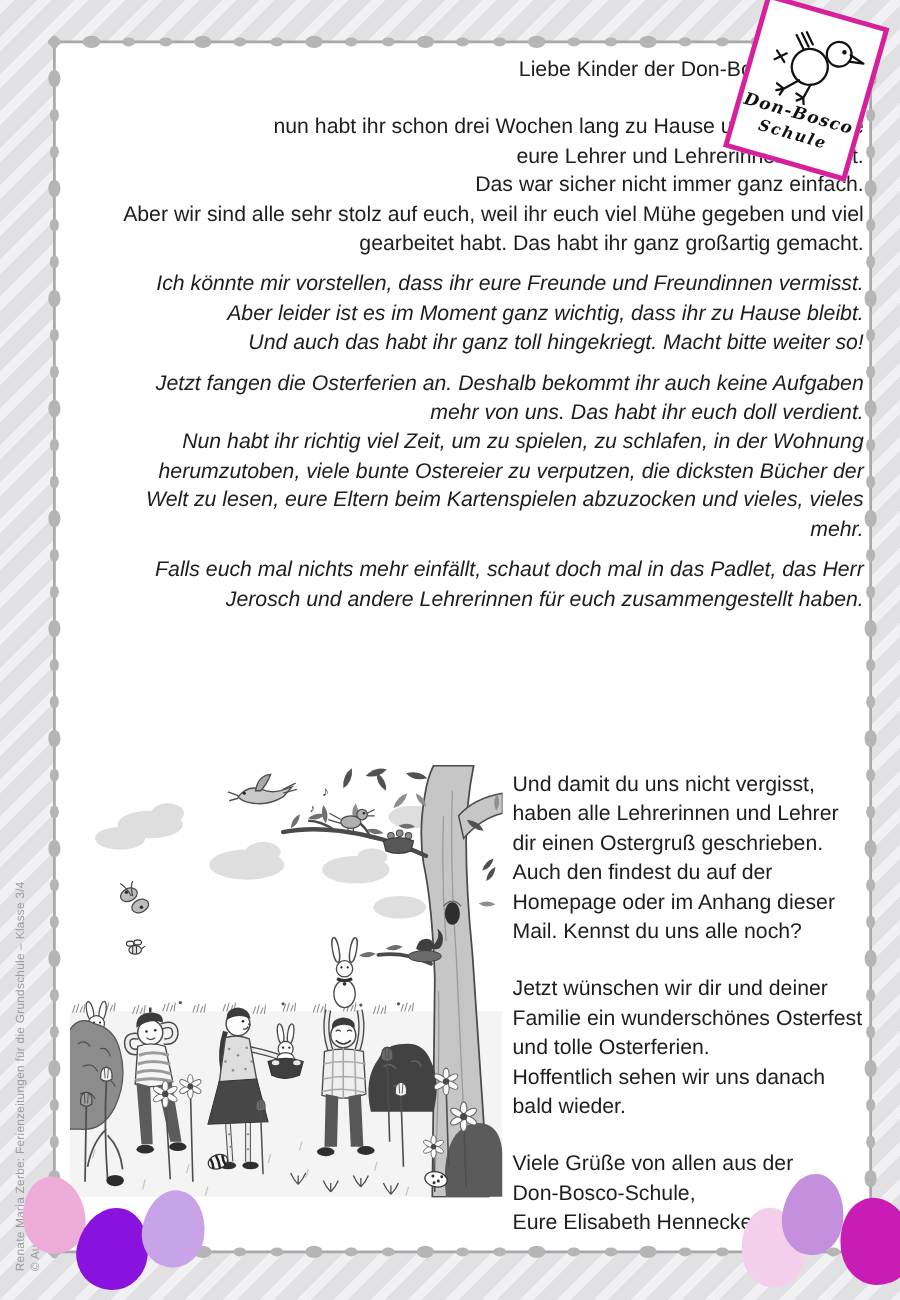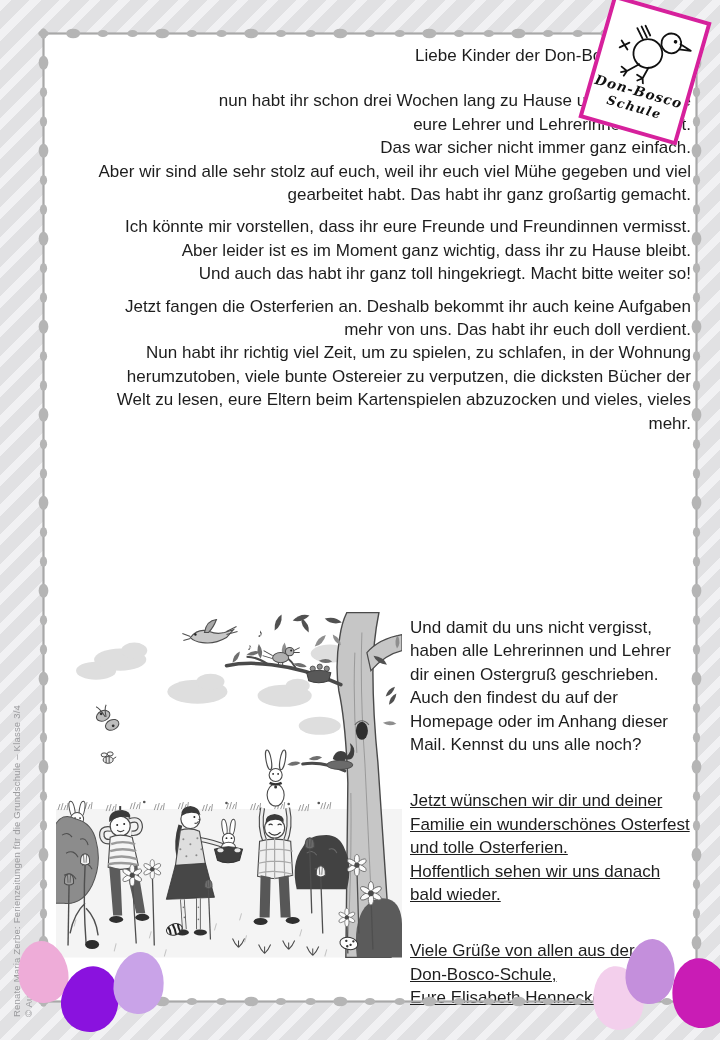--- a/index.html
+++ b/index.html
@@ -13,28 +13,28 @@
   .side-caption{
     position:absolute;left:11px;top:1017px;width:420px;z-index:2;
     transform:rotate(-90deg);transform-origin:0 0;
     font-size:9.5px;line-height:11.5px;letter-spacing:.2px;color:#9b9b9e;white-space:nowrap;
   }
   .letter-body{
     position:absolute;left:75px;top:44px;width:616px;z-index:2;
     font-size:17px;line-height:23.4px;color:#1d1d1d;text-align:right;
   }
   .para{white-space:pre-line;margin:0;}
-  .gap{margin-top:9px;}
+  .gap{margin-top:9px;font-style:italic;}
   .salutation{margin-bottom:22px;}
   .linkline a{color:var(--link,#0563c1);font-size:14px;text-decoration:underline;}
   .right-col{
     position:absolute;left:410px;top:616px;width:292px;z-index:2;
     font-size:17px;line-height:23.4px;color:#1d1d1d;
   }
-  .rgap{margin-top:33px;text-decoration:underline;}
+  .rgap{margin-top:23px;}
   .illustration{position:absolute;left:56px;top:612px;width:346px;height:346px;z-index:1;}
   .logo{
     position:absolute;left:594px;top:6px;width:102px;height:128px;z-index:4;
     background:#fff;border:4px solid var(--accent,#d6219c);transform:rotate(16deg);
     display:flex;flex-direction:column;align-items:center;box-sizing:border-box;
   }
   .logo svg{width:92px;height:72px;margin-top:2px;}
   .logo-line{font-family:"DejaVu Serif",serif;font-style:italic;font-weight:700;color:#111;}
   .logo-line1{font-size:13.5px;letter-spacing:1px;}
   .logo-line2{font-size:12.5px;letter-spacing:1.5px;margin-top:1px;}
@@ -185,20 +185,22 @@
 gearbeitet habt. Das habt ihr ganz großartig gemacht.</div>
     <div class="para gap">Ich könnte mir vorstellen, dass ihr eure Freunde und Freundinnen vermisst.
 Aber leider ist es im Moment ganz wichtig, dass ihr zu Hause bleibt.
 Und auch das habt ihr ganz toll hingekriegt. Macht bitte weiter so!</div>
     <div class="para gap">Jetzt fangen die Osterferien an. Deshalb bekommt ihr auch keine Aufgaben
 mehr von uns. Das habt ihr euch doll verdient.
 Nun habt ihr richtig viel Zeit, um zu spielen, zu schlafen, in der Wohnung
 herumzutoben, viele bunte Ostereier zu verputzen, die dicksten Bücher der
 Welt zu lesen, eure Eltern beim Kartenspielen abzuzocken und vieles, vieles
 mehr.</div>
+    <div class="para gap">Falls euch mal nichts mehr einfällt, schaut doch mal in das Padlet, das Herr
+Jerosch und andere Lehrerinnen für euch zusammengestellt haben.</div>
   </div>
 
   <div class="right-col">
     <div class="para">Und damit du uns nicht vergisst,
 haben alle Lehrerinnen und Lehrer
 dir einen Ostergruß geschrieben.
 Auch den findest du auf der
 Homepage oder im Anhang dieser
 Mail. Kennst du uns alle noch?</div>
     <div class="para rgap">Jetzt wünschen wir dir und deiner

